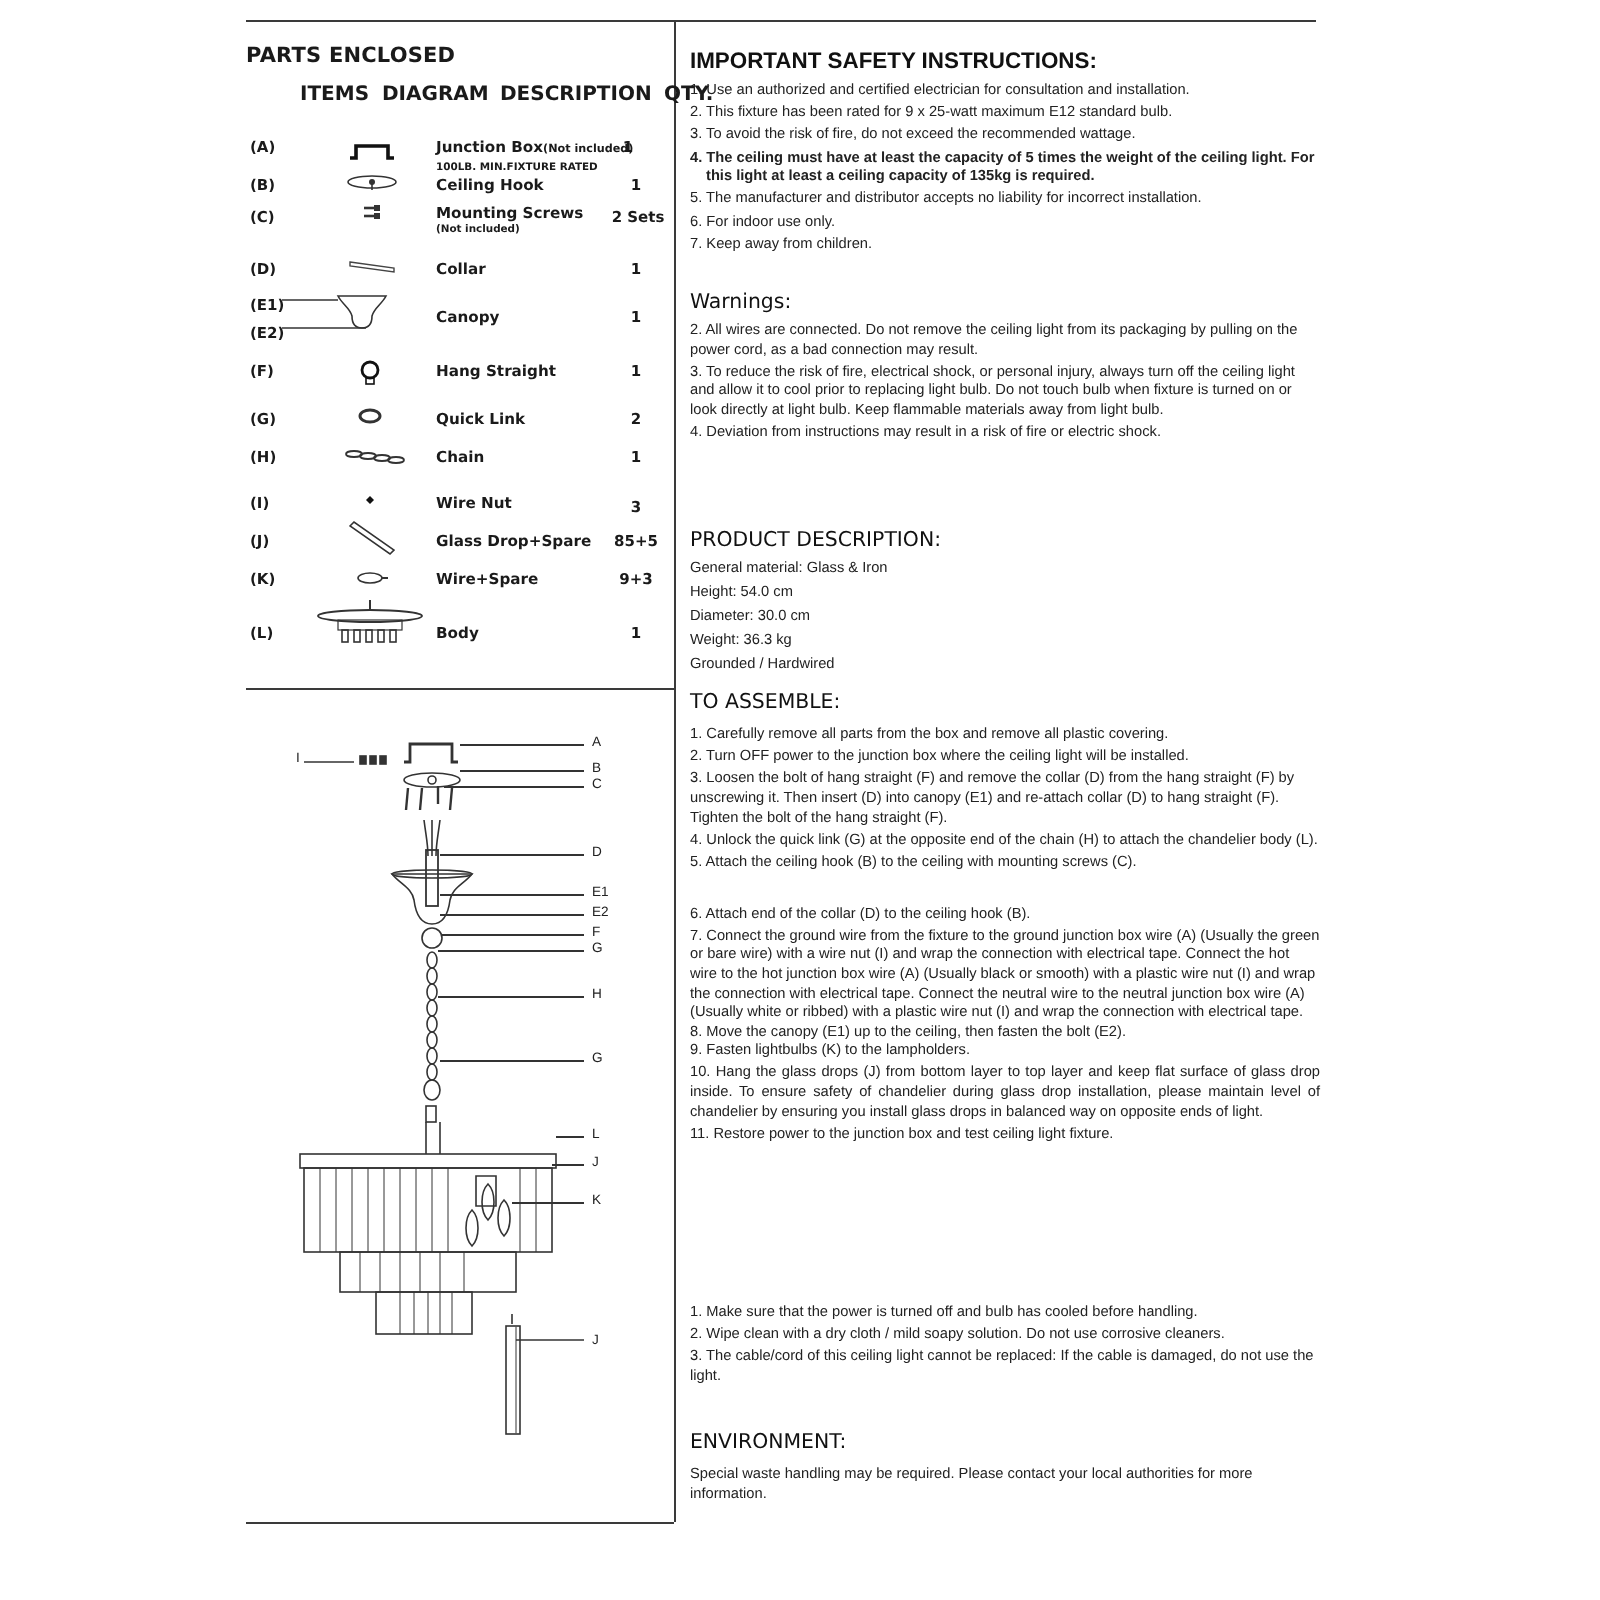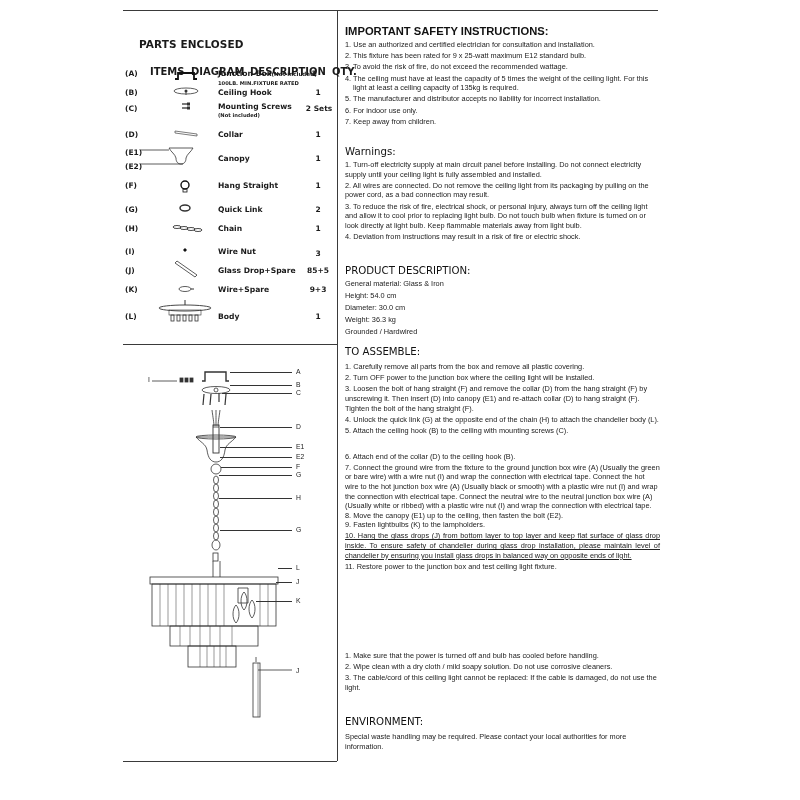--- a/index.html
+++ b/index.html
@@ -7,35 +7,35 @@
     .bold-sans { font-family: "DejaVu Sans", sans-serif; font-weight:bold; }
 
     .line { position:absolute; background:#3a3a3a; }
     #top-rule { left:123px; top:10px; width:535px; height:1px; }
     #col-divider { left:337px; top:10px; width:1px; height:751px; }
     #left-mid-rule { left:123px; top:344px; width:214px; height:1px; }
     #left-bottom-rule { left:123px; top:761px; width:214px; height:1px; }
 
     
     #parts { position:absolute; left:123px; top:22px; width:212px; }
-    #parts h2 { margin:16px; font-size:10.5px; letter-spacing:0.1px; }
+    #parts h2 { margin:0; font-size:10.5px; letter-spacing:0.1px; }
     .parts-head { position:relative; height:18px; margin-top:8px; font-size:10px; }
     .parts-head span { position:absolute; top:0;padding-left:27px; }
     .prow { position:absolute; left:0; width:212px; }
     .prow .item { position:absolute; left:2px; font-size:7.5px; font-family:"DejaVu Sans", sans-serif; font-weight:bold; }
     .prow .desc { position:absolute; left:95px; font-size:7.6px; font-family:"DejaVu Sans", sans-serif; font-weight:bold; line-height:9px; }
     .prow .desc small { font-size:5.2px; font-weight:bold; display:block; }
     .prow .desc .inline-small { font-size:5.6px; }
     .prow .qty { position:absolute; left:178px; width:34px; text-align:center; font-size:7.5px; font-family:"DejaVu Sans", sans-serif; font-weight:bold; }
     .prow .diag { position:absolute; left:34px; width:56px; height:22px; }
     .sec-title { font-family:"DejaVu Sans", sans-serif; font-weight:normal; font-size:10.2px; margin:0 0 3px 0; color:#111; }
     .sec-title.arial { font-family:"Liberation Sans", sans-serif; font-size:11.2px; }
     .para { font-family:"Liberation Sans", sans-serif; font-size:7.35px; line-height:9.6px; margin:0 0 1.6px 0; color:#222; }
-    .para.indent { padding-left:8px; text-indent:-8px; }
-    .para.justify { text-align:justify;text-decoration:underline; }
+    .para.indent { padding-left:8px; text-indent:-8px;font-weight:bold; }
+    .para.justify { text-align:justify; }
     .block { position:absolute; left:345px; width:315px; }
 
     
     #assembly { position:absolute; left:140px; top:360px; width:190px; height:330px; }
     .callout { position:absolute; height:1px; background:#333; }
     .clabel { position:absolute; font-family:"Liberation Sans", sans-serif; font-size:6.8px; color:#222; }
   </style>
 </head>
 <body>
 
@@ -326,21 +326,20 @@
   <p class="para">2. This fixture has been rated for 9 x 25-watt maximum E12 standard bulb.</p>
   <p class="para">3. To avoid the risk of fire, do not exceed the recommended wattage.</p>
   <p class="para indent">4. The ceiling must have at least the capacity of 5 times the weight of the ceiling light. For this light at least a ceiling capacity of 135kg is required.</p>
   <p class="para">5. The manufacturer and distributor accepts no liability for incorrect installation.</p>
   <p class="para">6. For indoor use only.</p>
   <p class="para">7. Keep away from children.</p>
 </div>
 
 <div class="block" style="top:146px">
   <h3 class="sec-title">Warnings:</h3>
-  <p class="para">1. Turn-off electricity supply at main circuit panel before installing. Do not connect electricity supply until your ceiling light is fully assembled and installed.</p>
   <p class="para">2. All wires are connected. Do not remove the ceiling light from its packaging by pulling on the power cord, as a bad connection may result.</p>
   <p class="para">3. To reduce the risk of fire, electrical shock, or personal injury, always turn off the ceiling light and allow it to cool prior to replacing light bulb. Do not touch bulb when fixture is turned on or look directly at light bulb. Keep flammable materials away from light bulb.</p>
   <p class="para">4. Deviation from instructions may result in a risk of fire or electric shock.</p>
 </div>
 
 <div class="block" style="top:265px">
   <h3 class="sec-title">PRODUCT DESCRIPTION:</h3>
   <p class="para" style="margin-bottom:2.4px">General material: Glass &amp; Iron</p>
   <p class="para" style="margin-bottom:2.4px">Height: 54.0 cm</p>
   <p class="para" style="margin-bottom:2.4px">Diameter: 30.0 cm</p>

